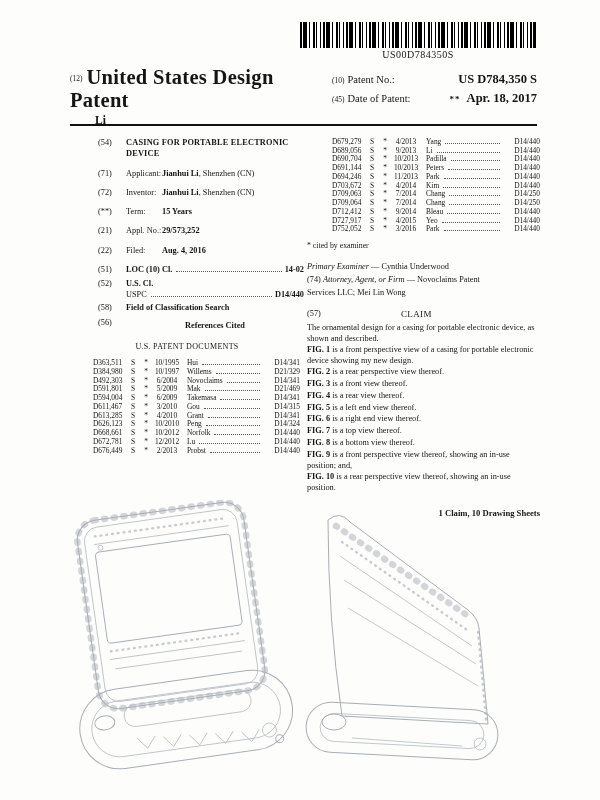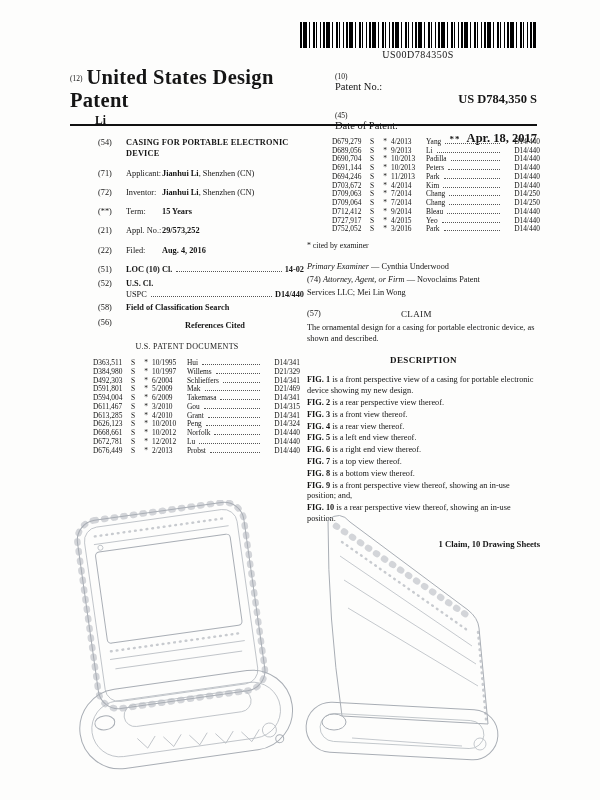--- a/index.html
+++ b/index.html
@@ -15,21 +15,21 @@
       #000 20px 21px,#fff 21px 23px);}
   .barcode-text{font-size:10px;letter-spacing:.5px;margin-top:1px;}
 
   
   .header{position:absolute;left:70px;top:66px;width:467px;display:flex;}
   .small-num{font-size:7.5px;vertical-align:3px;}
   .header-left{width:262px;}
   .doc-title{font-size:20.5px;font-weight:bold;letter-spacing:.3px;}
   .author{font-size:11.5px;font-weight:bold;margin:2px 0 0 25px;}
   .header-right{flex:1;padding-top:6px;}
-  .hr-row{display:flex;font-size:10.5px;margin-bottom:4px;align-items:baseline;flex-direction:column;}
+  .hr-row{display:flex;font-size:10.5px;margin-bottom:4px;align-items:baseline;}
   .hr-label{font-weight:normal;margin-left:3px;}
   .hr-value{margin-left:auto;font-weight:bold;font-size:12.5px;white-space:nowrap;}
   .stars{font-size:9px;letter-spacing:1px;margin-right:6px;}
   .rule{position:absolute;left:70px;top:124px;width:467px;border-bottom:2.5px solid #111;}
 
   
   .col{position:absolute;top:138px;font-size:8.3px;line-height:1.3;}
   .left-col{left:70px;width:234px;}
   .right-col{left:307px;width:233px;}
   .sec{display:flex;margin-bottom:9px;}
@@ -47,21 +47,21 @@
   .refs-sub{text-align:center;margin-bottom:7px;font-size:8px;letter-spacing:.3px;}
 
   
   .ref-table{font-size:7.4px;line-height:1.18;}
   .left-col .ref-table{margin-left:23px;width:207px;}
   .right-col .ref-table{margin-left:25px;width:208px;}
   .ref-row{display:flex;align-items:baseline;white-space:nowrap;}
   .rt-no{width:38px;}
   .rt-kind{width:9px;}
   .rt-star{width:12px;text-align:center;}
-  .rt-date{width:30px;text-align:left;margin-right:5px;}
+  .rt-date{width:30px;text-align:center;margin-right:5px;}
   .rt-name{}
   .rt-cls{width:37px;text-align:right;}
 
   .cited-note{font-size:7.8px;margin:7px 0 11px;}
   .exam-line{margin-bottom:2px;}
   .attorney{margin-bottom:10px;}
   .claim-head{display:flex;margin:4px 0 3px;}
   .claim-head .hd{flex:1;text-align:center;font-weight:normal;font-size:9px;letter-spacing:.4px;margin-right:28px;}
   .desc-head{text-align:center;font-weight:bold;font-size:9px;letter-spacing:.4px;margin:10px 0 9px;}
   .fig-lines div{margin-bottom:1px;}
@@ -195,21 +195,21 @@
         <span class="rt-date">10/1997</span>
         <span class="rt-name">Willems</span>
         <span class="dots"></span>
         <span class="rt-cls">D21/329</span>
       </div>
         <div class="ref-row">
         <span class="rt-no">D492,303</span>
         <span class="rt-kind">S</span>
         <span class="rt-star">*</span>
         <span class="rt-date">6/2004</span>
-        <span class="rt-name">Schlieffers</span>
+        <span class="rt-name">Novoclaims</span>
         <span class="dots"></span>
         <span class="rt-cls">D14/341</span>
       </div>
         <div class="ref-row">
         <span class="rt-no">D591,801</span>
         <span class="rt-kind">S</span>
         <span class="rt-star">*</span>
         <span class="rt-date">5/2009</span>
         <span class="rt-name">Mak</span>
         <span class="dots"></span>
@@ -389,21 +389,20 @@
     <div class="exam-line"><span class="it">Primary Examiner</span><span> — Cynthia Underwood</span></div>
     <div class="exam-line"><span>(74)</span> <span class="it">Attorney, Agent, or Firm</span><span> — Novoclaims Patent</span></div>
     <div class="attorney">Services LLC; Mei Lin Wong</div>
 
     <div class="claim-head">
       <span>(57)</span>
       <span class="hd">CLAIM</span>
     </div>
     <div>The ornamental design for a casing for portable electronic device, as shown and described.</div>
 
-    <div class="desc-head">DESCRIPTION</div>
 
     <div class="fig-lines">
         <div><b>FIG. 1</b><span> is a front perspective view of a casing for portable electronic device showing my new design.</span></div>
         <div><b>FIG. 2</b><span> is a rear perspective view thereof.</span></div>
         <div><b>FIG. 3</b><span> is a front view thereof.</span></div>
         <div><b>FIG. 4</b><span> is a rear view thereof.</span></div>
         <div><b>FIG. 5</b><span> is a left end view thereof.</span></div>
         <div><b>FIG. 6</b><span> is a right end view thereof.</span></div>
         <div><b>FIG. 7</b><span> is a top view thereof.</span></div>
         <div><b>FIG. 8</b><span> is a bottom view thereof.</span></div>

